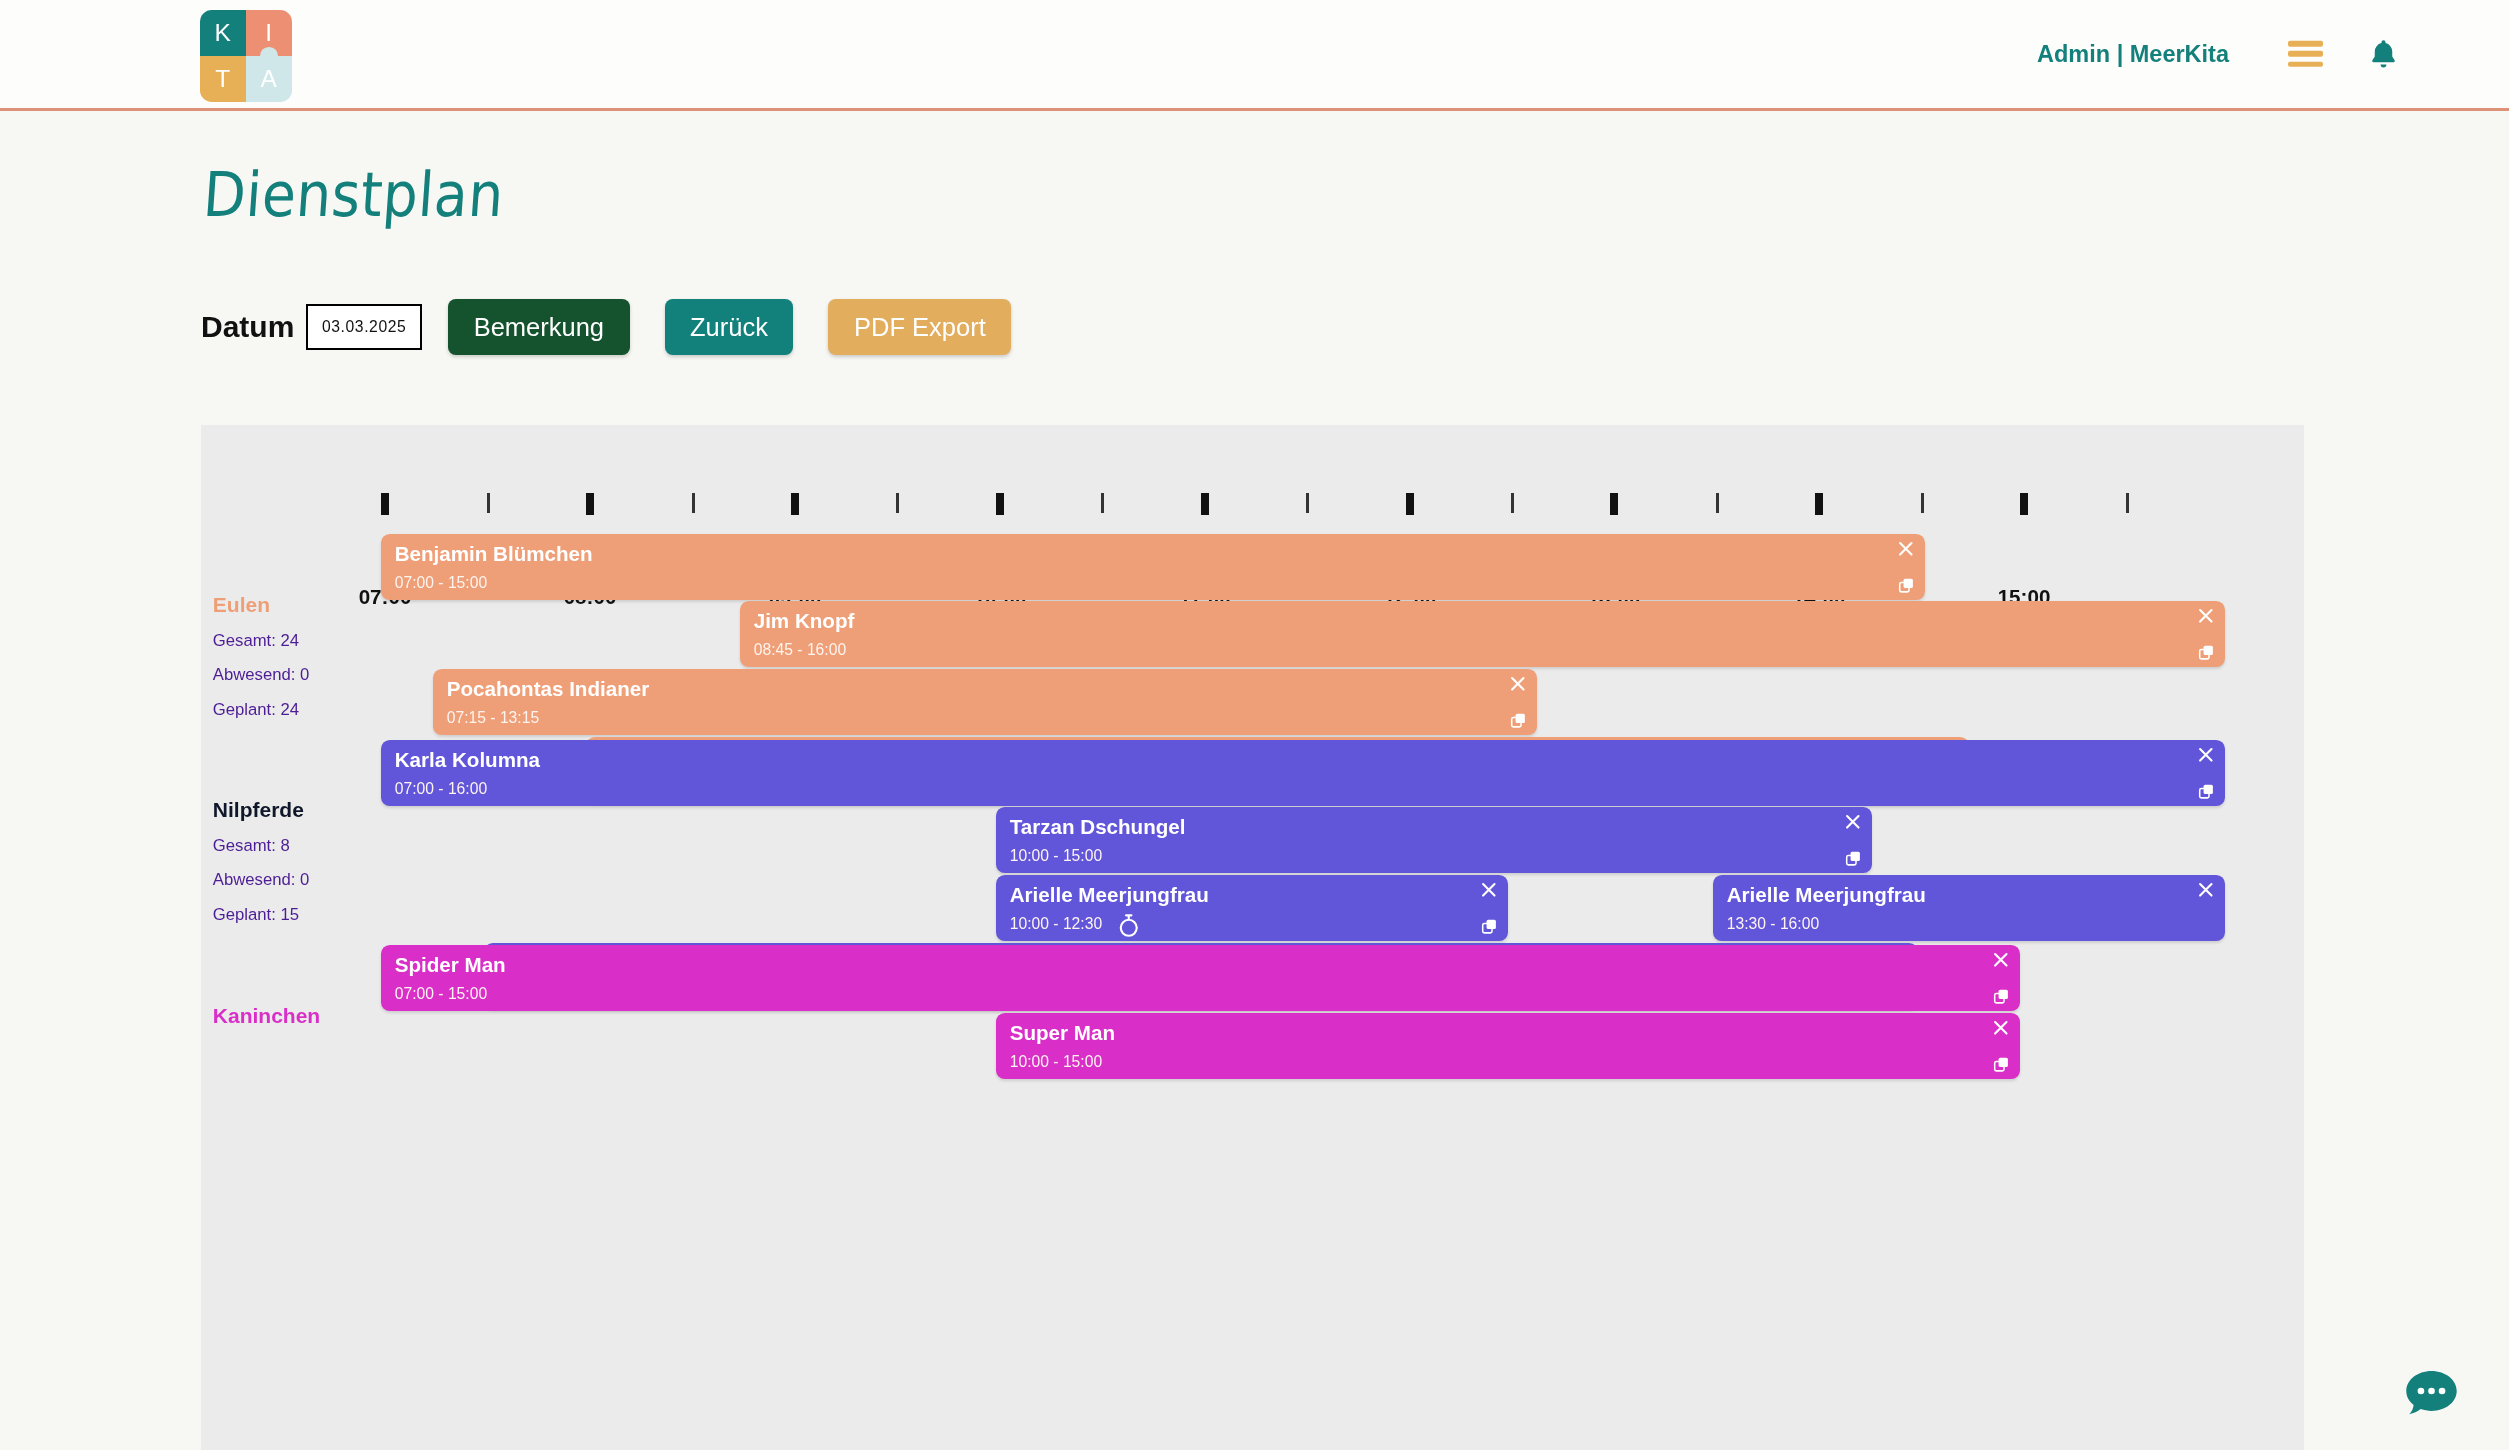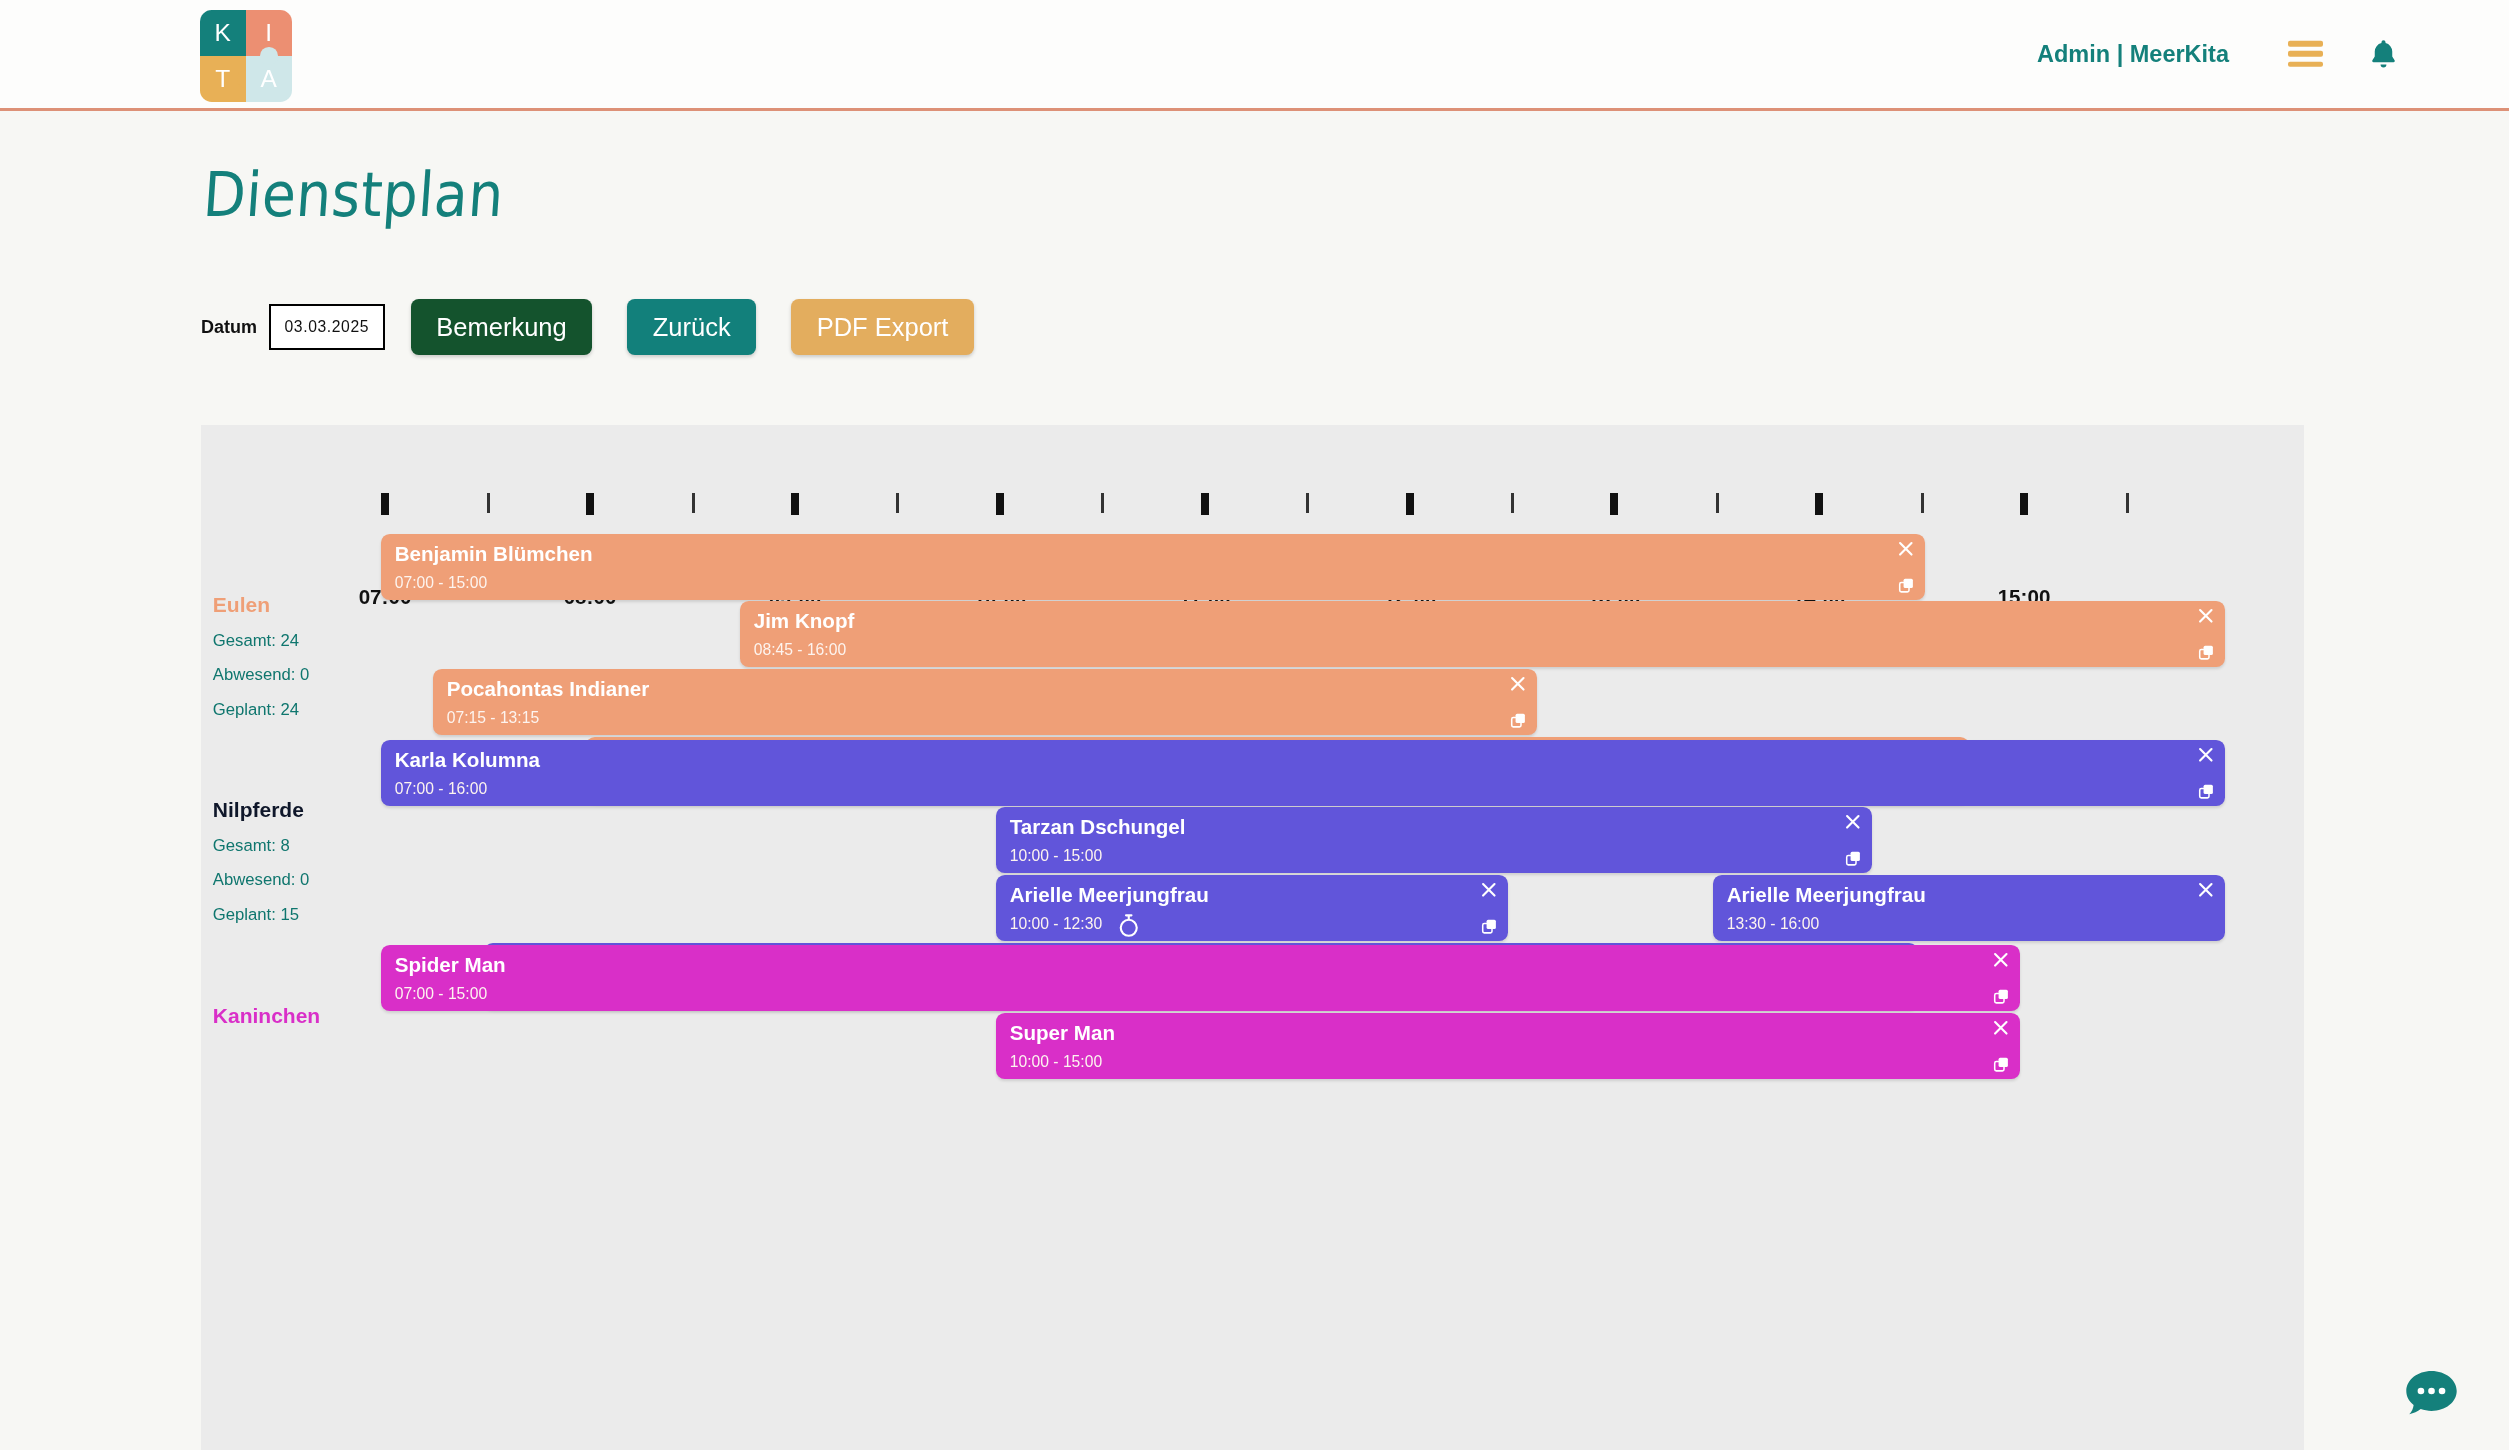--- a/index.html
+++ b/index.html
@@ -55,21 +55,21 @@
 
   
   .page-title {
     position: absolute; left: 201px; top: 167px;
     font-family: "DejaVu Sans", sans-serif;
     font-size: 55px; color: #14807b; letter-spacing: 0.5px;
     transform: skewX(-4deg) scaleY(1.12);
     transform-origin: left bottom;
   }
   .toolbar { position: absolute; left: 201px; top: 299px; display: flex; align-items: center; }
-  .toolbar .lbl { font-size: 18px; font-weight: 700; color: #111; margin-right: 11.8px; }
+  .toolbar .lbl { font-size: 30px; font-weight: 700; color: #111; margin-right: 11.8px; }
   .date-box {
     width: 116px; height: 46px; background:#fff; border: 2px solid #000;
     display:flex; align-items:center; justify-content:center;
     font-size: 15.7px; letter-spacing: 0.6px; color:#111; cursor: pointer;
   }
   .btn {
     height: 56px; border: none; border-radius: 7.8px; color:#fff;
     font-size: 25.5px; padding: 0 25.5px; cursor: pointer;
     font-family: "Liberation Sans", sans-serif;
     box-shadow: 0 2px 3.9px rgba(0,0,0,.18);
@@ -93,21 +93,21 @@
   .tick.major { width: 7.8px; height: 21.6px; }
   .tick.minor { width: 2.9px; height: 19.6px; background:#333; }
   .tick-label {
     position:absolute; top: 92px; font-size: 20.6px; font-weight: 700; color:#111;
     transform: translateX(-50%); white-space: nowrap;
   }
 
   
   .group-info { position: absolute; left: 11.8px; }
   .group-name { font-size: 21px; font-weight: 700; margin-bottom: 13.7px; }
-  .group-stat { font-size: 16.7px; color:#0f766e; margin-bottom: 14.7px; }
+  .group-stat { font-size: 16.7px; color:#4c1d95; margin-bottom: 14.7px; }
 
   
   .bar {
     position: absolute; height: 66px; border-radius: 8.8px;
     box-shadow: 0 2px 2.9px rgba(0,0,0,.12); cursor: pointer; overflow: hidden;
   }
   .bar .nm {
     position:absolute; left: 13.7px; top: 7.8px;
     font-size: 20.6px; font-weight: 700; color:#fff; white-space: nowrap;
   }

